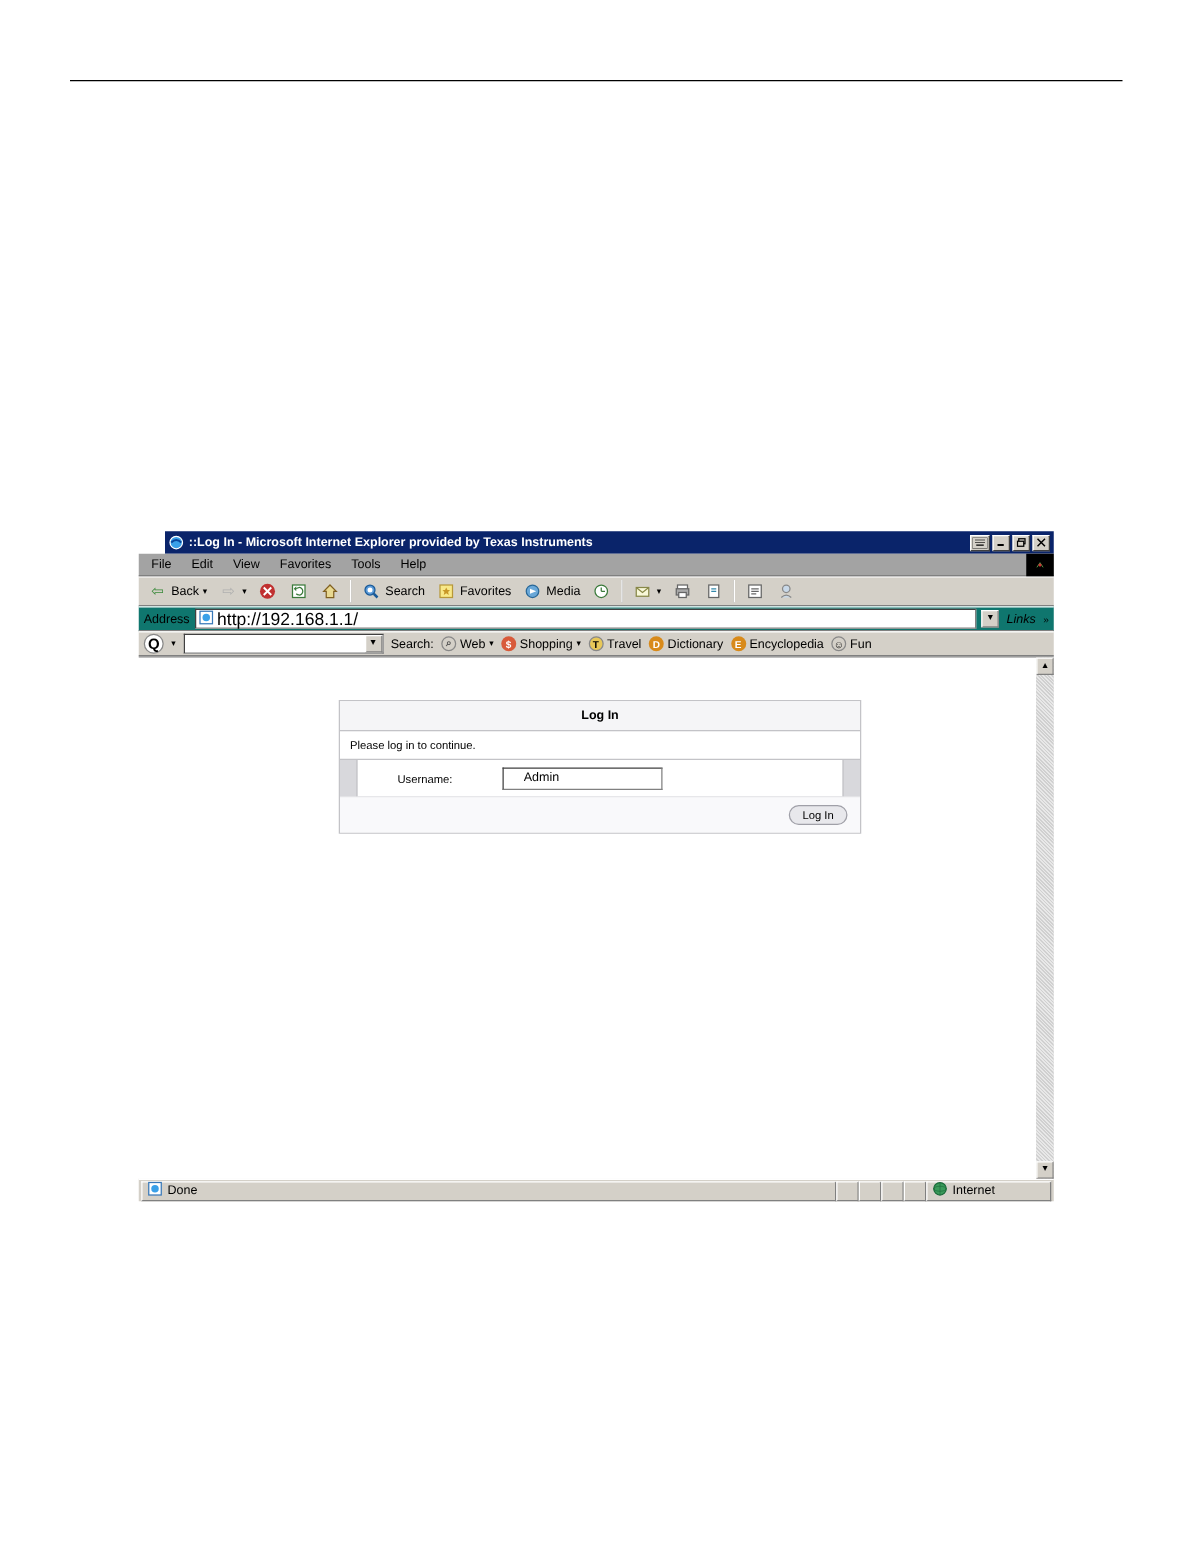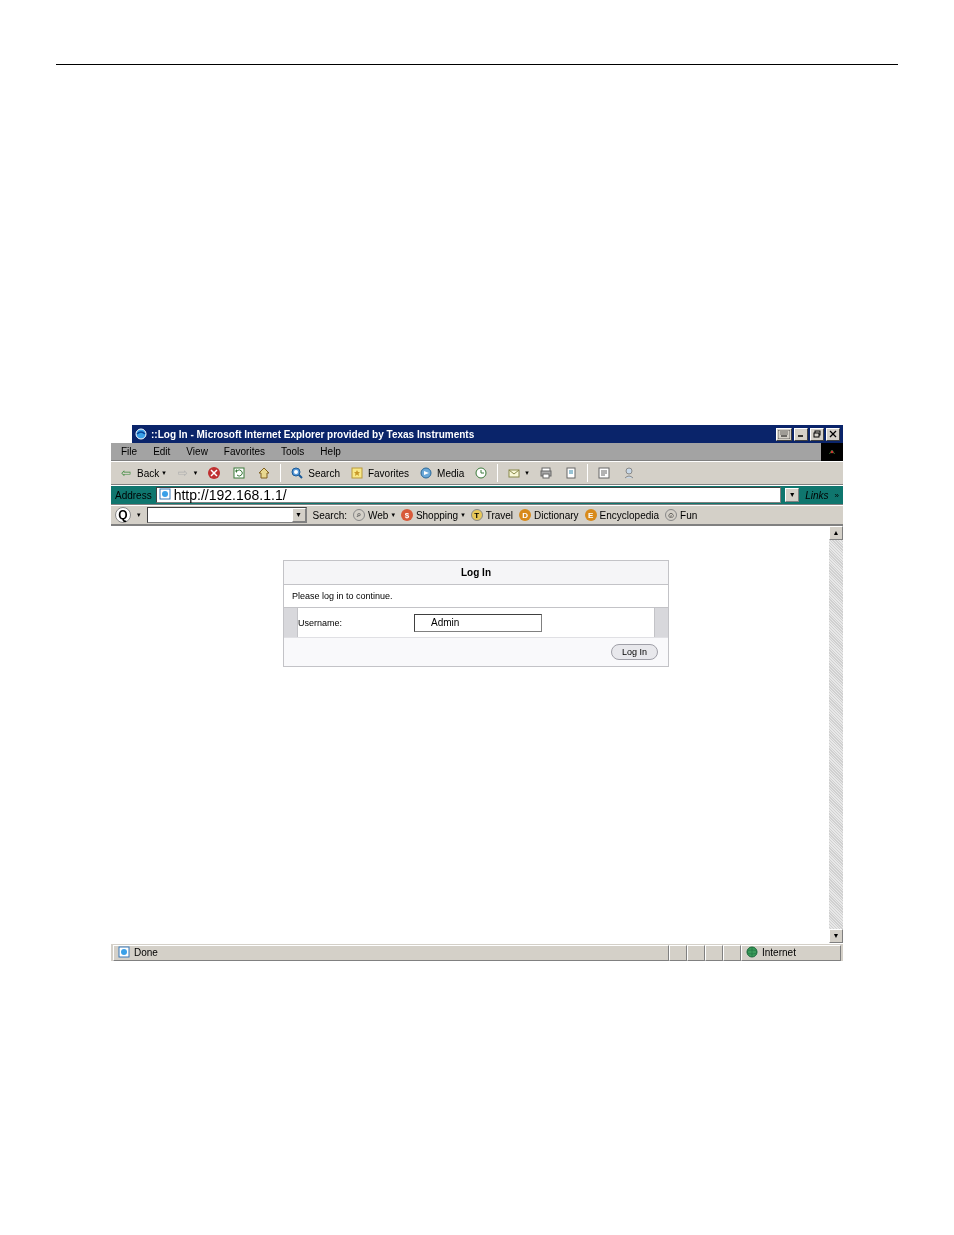--- a/index.html
+++ b/index.html
@@ -71,32 +71,32 @@
     background: #fff; height: 418px; position: relative; overflow:hidden;
     border-top:1px solid #808080;
   }
   .vscroll { position:absolute; right:0; top:0; bottom:0; width:14px; background:#d8d8d8;
     background-image: repeating-linear-gradient(45deg,#e8e8e8 0 1px,#d0d0d0 1px 2px);
   }
   .vscroll .sbtn{width:14px;height:14px;background:#d4d0c8;border:1px solid #fff;border-right-color:#808080;border-bottom-color:#808080;font-size:7px;text-align:center;line-height:11px;position:absolute;}
   .vscroll .up{top:0;} .vscroll .down{bottom:0;}
 
   .login-panel {
-    position: absolute; left: 172px; top: 34px;
-    width: 386px; border: 1px solid #c3c3c7;
+    position: absolute; left: 160px; top: 34px;
+    width: 418px; border: 1px solid #c3c3c7;
   }
   .login-head {
     height: 24px; background: #f5f5f7; border-bottom:1px solid #c3c3c7;
     font-size: 10px; font-weight: bold; text-align: center; line-height: 24px;
     font-family: Verdana, sans-serif;
   }
   .login-msg { padding: 6px 8px; font-size: 9px; font-family: Verdana,sans-serif; border-bottom:1px solid #c3c3c7;}
   .login-row { display:flex; align-items:center; height:30px; border-bottom:1px solid #e0e0e4;}
   .login-row .rbar { width:14px; background:#d8d8dc; height:100%; border-right:1px solid #c3c3c7;}
-  .login-row .lbl { width:116px; text-align:left; padding-right:8px; font-size:9px; font-family:Verdana,sans-serif;}
+  .login-row .lbl { width:116px; text-align:center; padding-right:8px; font-size:9px; font-family:Verdana,sans-serif;}
   .login-row input { width:128px; height:18px; font-size:10px; padding:1px 16px; border:1px solid #808080; border-top-color:#404040;border-left-color:#404040; font-family:Arial,sans-serif;}
   .login-row .rbar2 { width:14px; background:#d8d8dc; height:100%; margin-left:auto; border-left:1px solid #c3c3c7;}
   .login-foot { height:28px; display:flex; align-items:center; justify-content:flex-end; padding:0 10px; background:#f9f9fb;}
   .login-btn { font-size:9px; padding:2px 10px; background:#e8e8ec; border:1px solid #a0a0a8; border-radius:8px; font-family:Verdana,sans-serif;}
 
   .statusbar {
     background:#d4d0c8; height:18px; display:flex; align-items:center;
     font-size:10px; border-top:1px solid #fff; padding:0 2px;
   }
   .statusbar .cell{border:1px solid #808080; border-top-color:#fff;border-left-color:#fff; height:16px; display:flex;align-items:center; padding:0 4px;}

